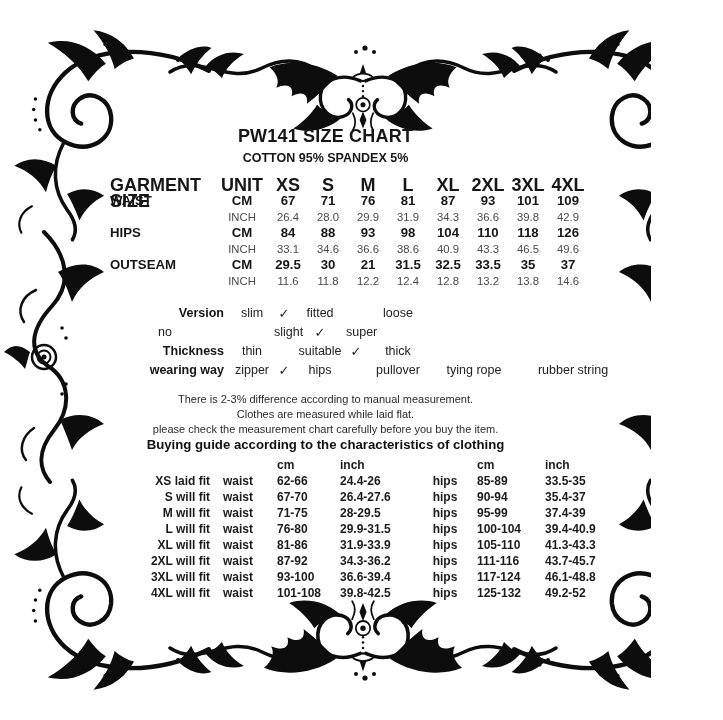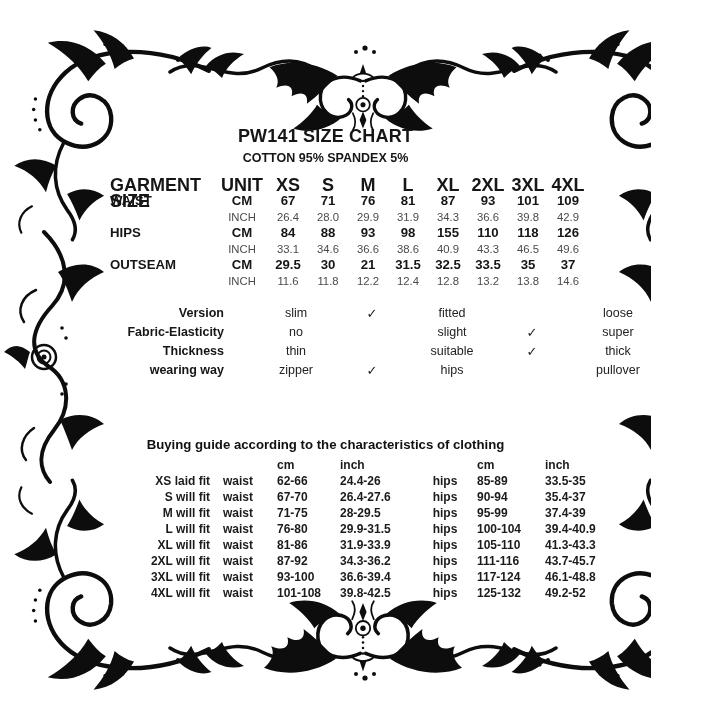--- a/index.html
+++ b/index.html
@@ -21,21 +21,21 @@
          height:16px;line-height:16px;}
   .st-head{font-weight:bold;font-size:18px;}
   .st-label{text-align:left;font-weight:bold;}
   .st-unit,.st-v{text-align:center;}
   .st-body div.st-row:nth-of-type(odd){font-weight:bold;font-size:13.2px;color:#161616;}
   .st-body div.st-row:nth-of-type(even){font-size:11.3px;color:#4a4a4a;}
 
   
   .attrs{position:absolute;left:100px;top:304px;width:530px;}
   .at-row{display:grid;grid-template-columns:130px 44px 20px 52px 20px 64px 88px 110px;
-         height:19px;line-height:19px;font-size:12.5px;color:#222;gap:44px;}
+         height:19px;line-height:19px;font-size:12.5px;color:#222;}
   .at-label{font-weight:bold;text-align:right;padding-right:6px;color:#161616;}
   .at-opt,.at-chk{text-align:center;}
   .at-chk{font-size:13px;}
 
   
   .notes{position:absolute;top:392px;left:40px;right:40px;text-align:center;
          font-size:11px;line-height:15px;color:#2b2b2b;}
   .guide-heading{position:absolute;top:437px;left:40px;right:40px;text-align:center;
          font-size:13.2px;font-weight:bold;color:#111;}
 
@@ -200,21 +200,21 @@
           <div class="st-v">42.9</div>
         </div>
 
         <div class="st-row">
           <div class="st-label">HIPS</div>
           <div class="st-unit">CM</div>
           <div class="st-v">84</div>
           <div class="st-v">88</div>
           <div class="st-v">93</div>
           <div class="st-v">98</div>
-          <div class="st-v">155</div>
+          <div class="st-v">104</div>
           <div class="st-v">110</div>
           <div class="st-v">118</div>
           <div class="st-v">126</div>
         </div>
 
         <div class="st-row">
           <div class="st-label"></div>
           <div class="st-unit">INCH</div>
           <div class="st-v">33.1</div>
           <div class="st-v">34.6</div>
@@ -261,21 +261,20 @@
         <div class="at-opt">slim</div>
         <div class="at-chk">✓</div>
         <div class="at-opt">fitted</div>
         <div class="at-chk"></div>
         <div class="at-opt">loose</div>
         <div class="at-opt"></div>
         <div class="at-opt"></div>
       </div>
 
       <div class="at-row">
-        <div class="at-label">Fabric-Elasticity</div>
         <div class="at-opt">no</div>
         <div class="at-chk"></div>
         <div class="at-opt">slight</div>
         <div class="at-chk">✓</div>
         <div class="at-opt">super</div>
         <div class="at-opt"></div>
         <div class="at-opt"></div>
       </div>
 
       <div class="at-row">
@@ -294,20 +293,26 @@
         <div class="at-opt">zipper</div>
         <div class="at-chk">✓</div>
         <div class="at-opt">hips</div>
         <div class="at-chk"></div>
         <div class="at-opt">pullover</div>
         <div class="at-opt">tying rope</div>
         <div class="at-opt">rubber string</div>
       </div>
     </div>
 
+  <div class="notes">
+
+  <div class="note-line">There is 2-3% difference according to manual measurement.</div>
+      <div class="note-line">Clothes are measured while laid flat.</div>
+      <div class="note-line">please check the measurement chart carefully before you buy the item.</div>
+    </div>
   <div class="guide-heading">Buying guide according to the characteristics of clothing</div>
 
   <div class="guide">
     <div class="bg-row">
       <div class="bg-size"></div>
       <div class="bg-waist"></div>
       <div class="bg-cm">cm</div>
       <div class="bg-inch">inch</div>
       <div class="bg-hips"></div>
       <div class="bg-cm2">cm</div>

